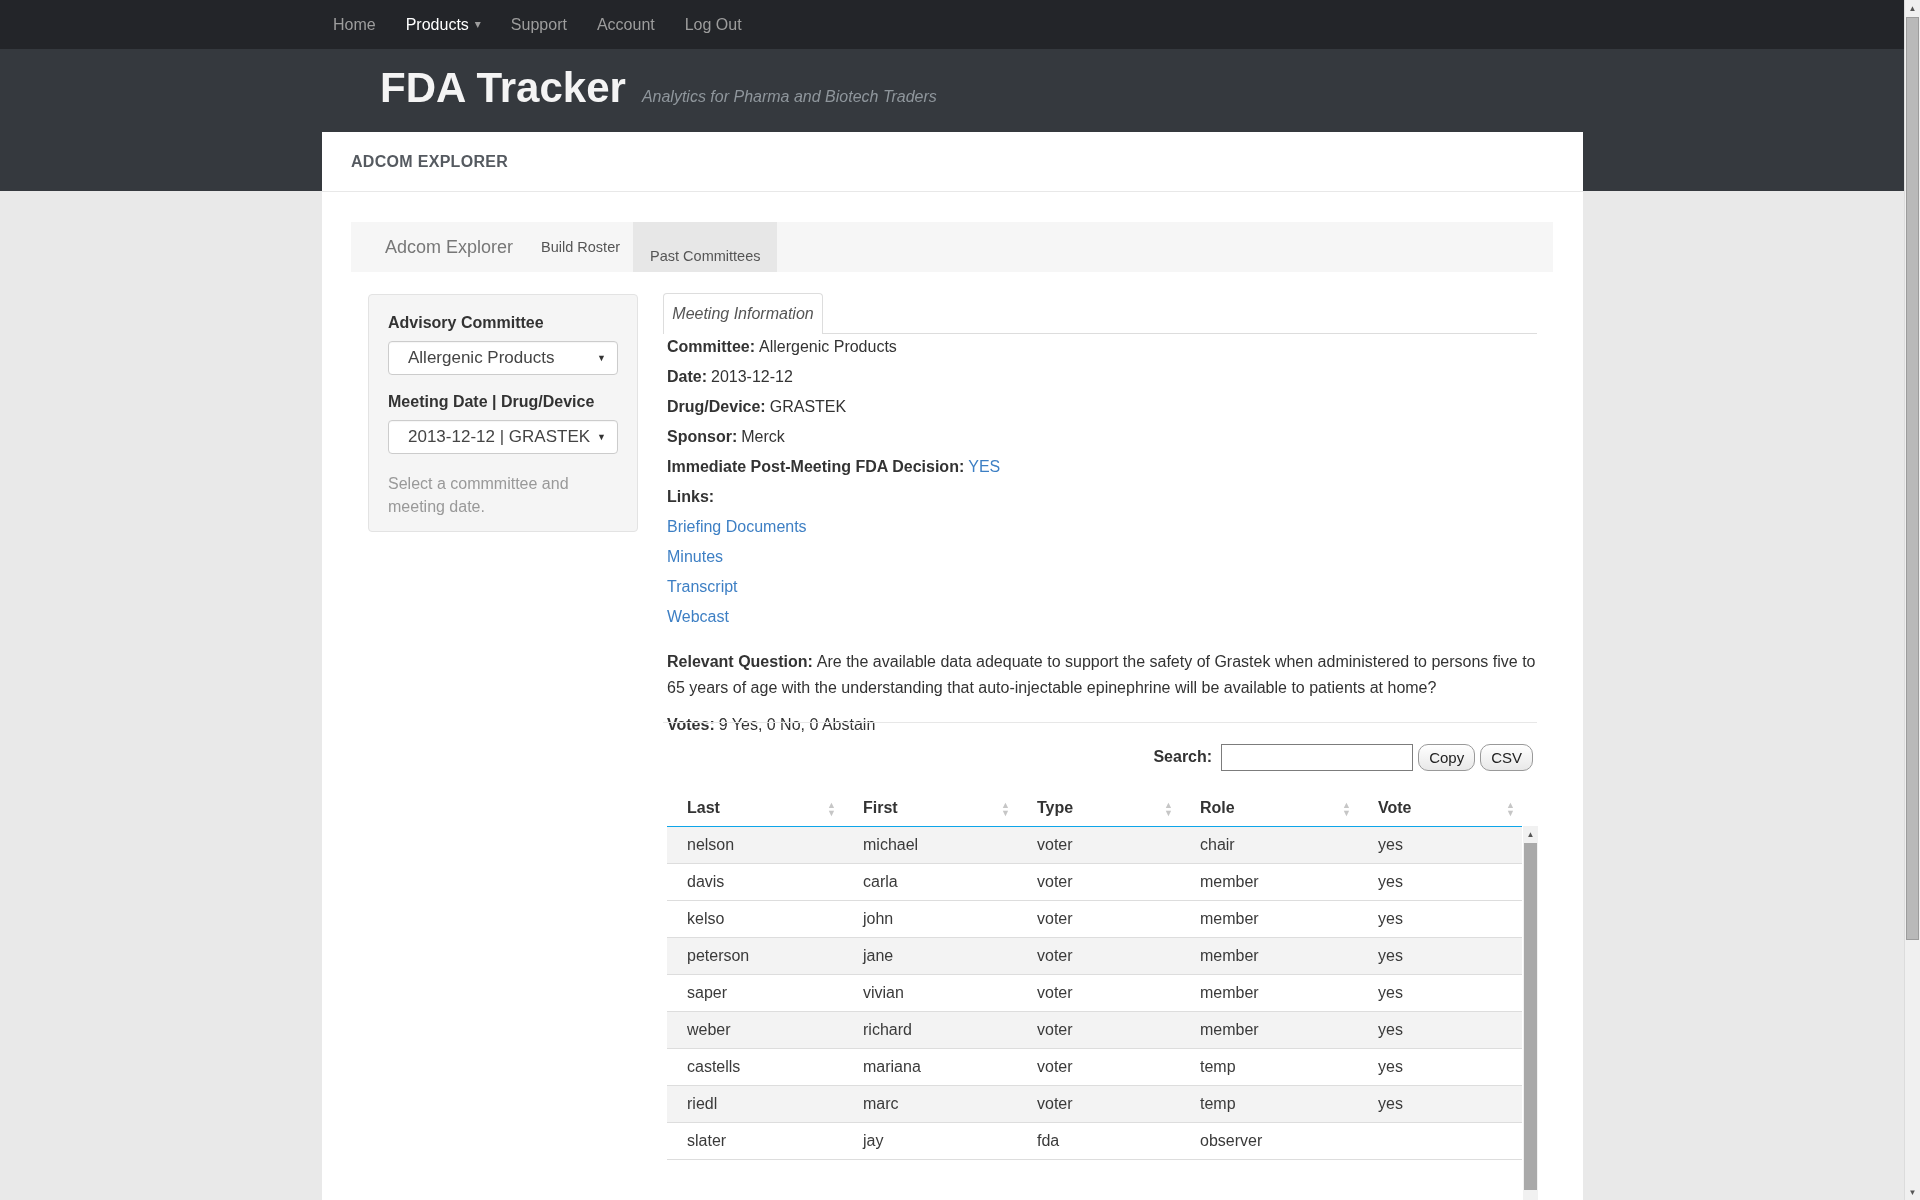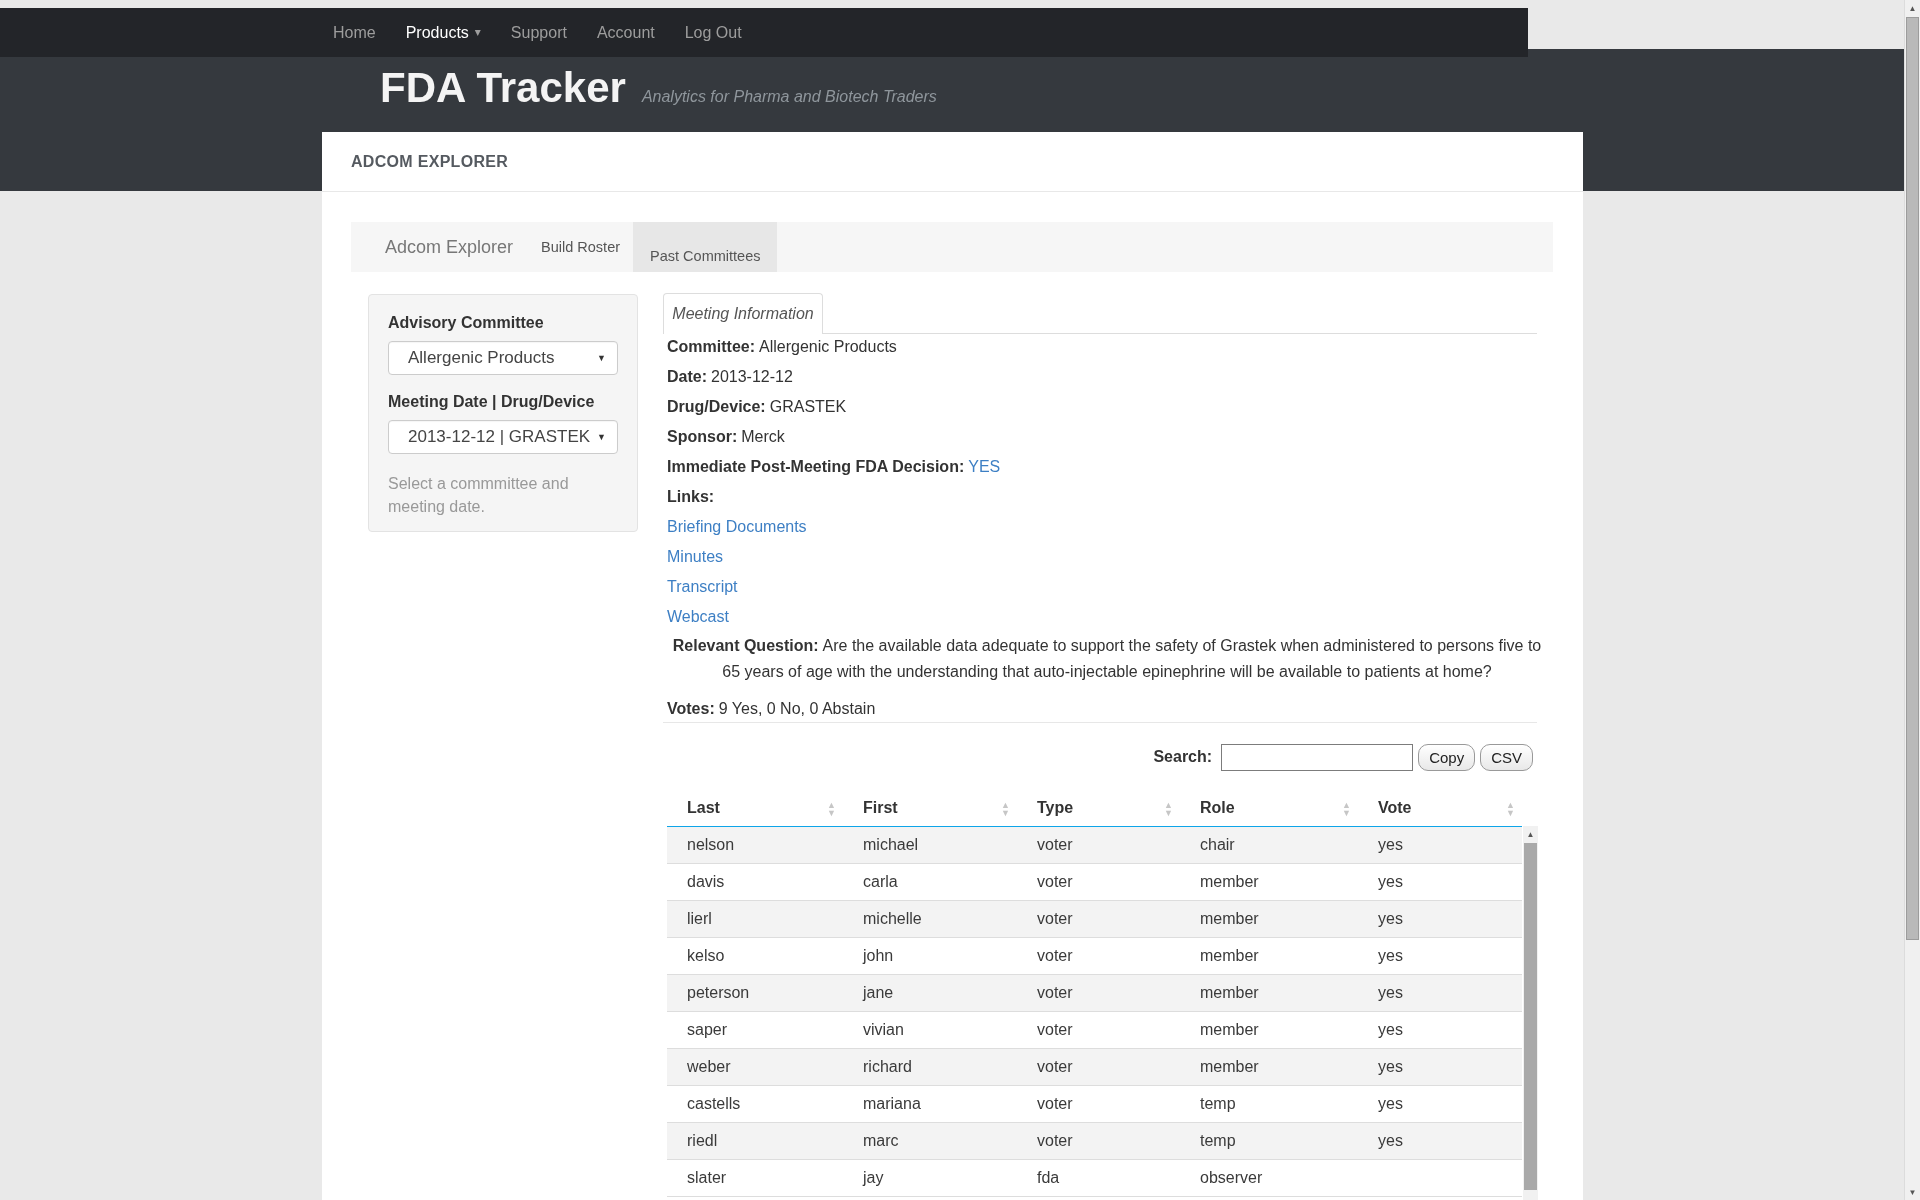--- a/index.html
+++ b/index.html
@@ -3,21 +3,21 @@
 <meta charset="utf-8">
 <style>
   html,body{margin:0;padding:0;}
   body{
     width:1920px;height:1200px;overflow:hidden;position:relative;
     background:#e9e9e9;
     font-family:"Liberation Sans","DejaVu Sans",sans-serif;
     -webkit-font-smoothing:antialiased;
   }
   
-  .navbar{position:absolute;left:0;top:8px;width:1528px;height:49px;background:#232529;z-index:3;}
+  .navbar{position:absolute;left:0;top:0;width:1920px;height:49px;background:#232529;z-index:3;}
   .navbar ul{list-style:none;margin:0 0 0 318px;padding:0;display:flex;}
   .navbar li{padding:0 15px;line-height:49px;font-size:16px;color:#9d9d9d;cursor:pointer;display:flex;align-items:center;gap:6px;}
   .navbar li.active{color:#ffffff;}
   .navbar .caret{font-size:12px;color:#9d9d9d;line-height:49px;}
   
   .band{position:absolute;left:0;top:49px;width:1920px;height:142px;background:#35393e;z-index:1;}
   .band-inner{padding:16px 0 0 351px;display:flex;align-items:baseline;}
   .brand-title{font-size:42px;font-weight:bold;color:#f4f4f4;line-height:1.1;margin-left:29px;}
   .brand-sub{font-size:16px;font-style:italic;color:#8f969c;margin-left:16px;}
   
@@ -41,21 +41,21 @@
   
   .meeting-tab{position:absolute;left:341px;top:161px;width:160px;height:41px;box-sizing:border-box;
     background:#fff;border:1px solid #ddd;border-bottom:none;border-radius:4px 4px 0 0;
     text-align:center;line-height:39px;font-size:16px;color:#555;z-index:2;cursor:pointer;font-style:italic;}
   .meeting-divider{position:absolute;left:341px;top:201px;width:874px;border-top:1px solid #ddd;z-index:1;}
   
   .details{position:absolute;left:345px;top:200px;width:880px;}
   .details p{margin:0;line-height:30px;font-size:16px;color:#333;}
   .details b{font-weight:bold;margin-right:4px;}
   .details a{color:#3d7fc4;text-decoration:none;cursor:pointer;}
-  .details p.question{line-height:26px;margin-top:1px;text-align:center;}
+  .details p.question{line-height:26px;margin-top:17px;}
   .details p.votes{line-height:30px;margin-top:9px;}
   .content-divider{position:absolute;left:341px;top:590px;width:874px;border-top:1px solid #e7e7e7;}
   
   .search-row{position:absolute;left:345px;top:609px;width:866px;height:32px;display:flex;
     justify-content:flex-end;align-items:center;}
   .search-row label{font-size:16px;font-weight:bold;color:#333;margin-right:9px;}
   .search-row input{width:192px;height:27px;box-sizing:border-box;border:1px solid #7c7c7c;
     background:#fff;font-size:15px;padding:0 6px;outline:none;}
   .dt-button{margin-left:5px;border:1px solid #999;border-radius:10px;cursor:pointer;
     background:linear-gradient(#ffffff,#e8e8e8);font-size:15px;color:#222;padding:4px 10px;
@@ -201,27 +201,20 @@
           <td>chair</td>
           <td>yes</td>
         </tr>
         <tr class="even">
           <td>davis</td>
           <td>carla</td>
           <td>voter</td>
           <td>member</td>
           <td>yes</td>
         </tr>
-        <tr class="odd">
-          <td>lierl</td>
-          <td>michelle</td>
-          <td>voter</td>
-          <td>member</td>
-          <td>yes</td>
-        </tr>
         <tr class="even">
           <td>kelso</td>
           <td>john</td>
           <td>voter</td>
           <td>member</td>
           <td>yes</td>
         </tr>
         <tr class="odd">
           <td>peterson</td>
           <td>jane</td>

